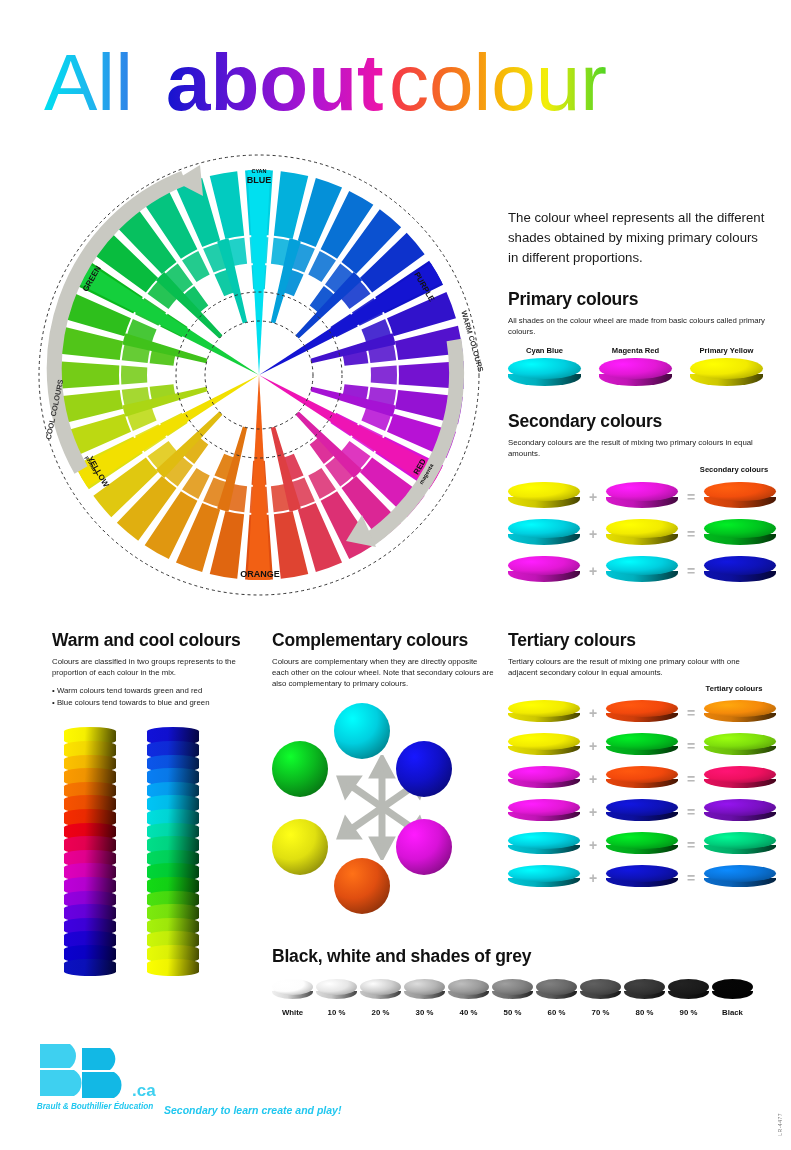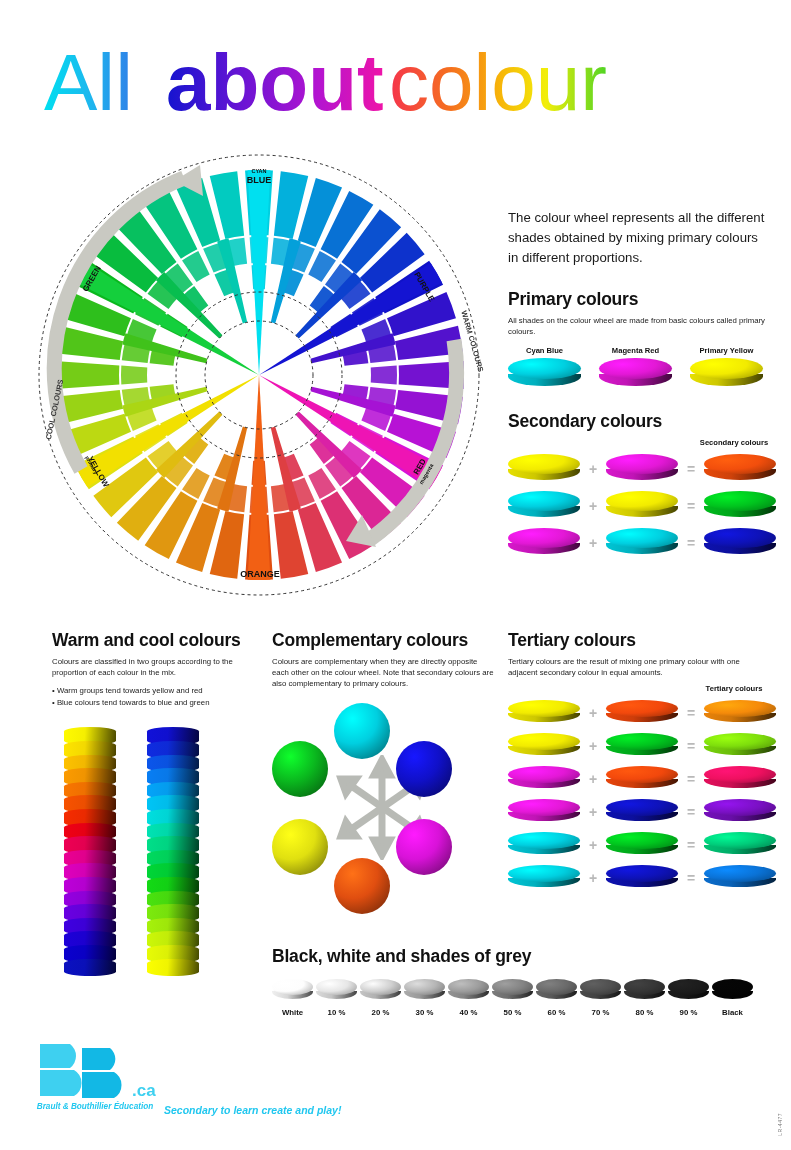--- a/index.html
+++ b/index.html
@@ -243,20 +243,21 @@
     <p class="sub">All shades on the colour wheel are made from basic colours called primary colours.</p>
     <div class="prim-row" id="primary-row">
         <div class="prim-item"><div class="prim-label">Cyan Blue</div><div class="disc" style="width: 73px; height: 32px;"><div class="body" style="background: linear-gradient(95deg, rgb(0, 197, 213) 0%, rgb(0, 176, 190) 38%, rgb(0, 58, 63) 100%); border-radius: 0px 0px 36.5px 36.5px / 0px 0px 9.6px 9.6px;"></div><div class="top" style="background: radial-gradient(at 32% 30%, rgb(0, 253, 255) 0%, rgb(0, 207, 224) 48%, rgb(0, 128, 139) 100%);"></div></div></div>
         <div class="prim-item"><div class="prim-label">Magenta Red</div><div class="disc" style="width: 73px; height: 32px;"><div class="body" style="background: linear-gradient(95deg, rgb(216, 23, 203) 0%, rgb(193, 20, 182) 38%, rgb(64, 7, 60) 100%); border-radius: 0px 0px 36.5px 36.5px / 0px 0px 9.6px 9.6px;"></div><div class="top" style="background: radial-gradient(at 32% 30%, rgb(255, 29, 255) 0%, rgb(227, 24, 214) 48%, rgb(141, 15, 133) 100%);"></div></div></div>
         <div class="prim-item"><div class="prim-label">Primary Yellow</div><div class="disc" style="width: 73px; height: 32px;"><div class="body" style="background: linear-gradient(95deg, rgb(230, 223, 0) 0%, rgb(206, 200, 0) 38%, rgb(68, 66, 0) 100%); border-radius: 0px 0px 36.5px 36.5px / 0px 0px 9.6px 9.6px;"></div><div class="top" style="background: radial-gradient(at 32% 30%, rgb(255, 255, 0) 0%, rgb(242, 235, 0) 48%, rgb(150, 146, 0) 100%);"></div></div></div>
       </div>
   </div>
 
   <div class="sec-block">
     <h2 class="sec">Secondary colours</h2>
+    <p class="sub">Secondary colours are the result of mixing two primary colours in equal amounts.</p>
     <div style="display:flex;justify-content:flex-end;margin-top:6px;">
       <div class="hdr-res" style="width:72px;">Secondary colours</div>
     </div>
     <div id="secondary-rows">
         <div class="eq-row">
           <div style="width: 72px;"><div class="disc" style="width: 72px; height: 30px;"><div class="body" style="background: linear-gradient(95deg, rgb(230, 223, 0) 0%, rgb(206, 200, 0) 38%, rgb(68, 66, 0) 100%); border-radius: 0px 0px 36px 36px / 0px 0px 9px 9px;"></div><div class="top" style="background: radial-gradient(at 32% 30%, rgb(255, 255, 0) 0%, rgb(242, 235, 0) 48%, rgb(150, 146, 0) 100%);"></div></div></div>
           <div class="op">+</div>
           <div style="width: 72px;"><div class="disc" style="width: 72px; height: 30px;"><div class="body" style="background: linear-gradient(95deg, rgb(216, 23, 203) 0%, rgb(193, 20, 182) 38%, rgb(64, 7, 60) 100%); border-radius: 0px 0px 36px 36px / 0px 0px 9px 9px;"></div><div class="top" style="background: radial-gradient(at 32% 30%, rgb(255, 29, 255) 0%, rgb(227, 24, 214) 48%, rgb(141, 15, 133) 100%);"></div></div></div>
           <div class="op">=</div>
           <div style="width: 72px;"><div class="disc" style="width: 72px; height: 30px;"><div class="body" style="background: linear-gradient(95deg, rgb(230, 74, 11) 0%, rgb(206, 66, 10) 38%, rgb(68, 22, 3) 100%); border-radius: 0px 0px 36px 36px / 0px 0px 9px 9px;"></div><div class="top" style="background: radial-gradient(at 32% 30%, rgb(255, 95, 15) 0%, rgb(242, 78, 12) 48%, rgb(150, 48, 7) 100%);"></div></div></div>
@@ -274,23 +275,23 @@
           <div style="width: 72px;"><div class="disc" style="width: 72px; height: 30px;"><div class="body" style="background: linear-gradient(95deg, rgb(0, 197, 213) 0%, rgb(0, 176, 190) 38%, rgb(0, 58, 63) 100%); border-radius: 0px 0px 36px 36px / 0px 0px 9px 9px;"></div><div class="top" style="background: radial-gradient(at 32% 30%, rgb(0, 253, 255) 0%, rgb(0, 207, 224) 48%, rgb(0, 128, 139) 100%);"></div></div></div>
           <div class="op">=</div>
           <div style="width: 72px;"><div class="disc" style="width: 72px; height: 30px;"><div class="body" style="background: linear-gradient(95deg, rgb(13, 17, 175) 0%, rgb(12, 15, 156) 38%, rgb(4, 5, 52) 100%); border-radius: 0px 0px 36px 36px / 0px 0px 9px 9px;"></div><div class="top" style="background: radial-gradient(at 32% 30%, rgb(17, 22, 224) 0%, rgb(14, 18, 184) 48%, rgb(9, 11, 114) 100%);"></div></div></div>
         </div>
       </div>
   </div>
 </div>
 
 <div id="warm-cool">
   <h2 class="sec">Warm and cool colours</h2>
-  <p class="sub">Colours are classified in two groups according to the proportion of each colour in the mix.</p>
+  <p class="sub">Colours are classified in two groups represents to the proportion of each colour in the mix.</p>
   <p class="bullets">
-    <span>• Warm groups tend towards yellow and red</span><br>
+    <span>• Warm colours tend towards green and red</span><br>
     <span>• Blue colours tend towards to blue and green</span>
   </p>
   <div id="stacks">
     <div class="stack" id="warm-stack" style="left:12px;">
         <div class="seg" style="top: 0px; height: 17.6111px; background: linear-gradient(95deg, rgb(255, 251, 0) 0%, rgb(245, 239, 0) 40%, rgb(74, 72, 0) 100%);"></div>
         <div class="seg" style="top: 13.6111px; height: 17.6111px; background: linear-gradient(95deg, rgb(255, 228, 0) 0%, rgb(243, 217, 0) 40%, rgb(73, 65, 0) 100%);"></div>
         <div class="seg" style="top: 27.2222px; height: 17.6111px; background: linear-gradient(95deg, rgb(254, 193, 0) 0%, rgb(242, 184, 0) 40%, rgb(73, 55, 0) 100%);"></div>
         <div class="seg" style="top: 40.8333px; height: 17.6111px; background: linear-gradient(95deg, rgb(252, 155, 0) 0%, rgb(240, 148, 0) 40%, rgb(72, 44, 0) 100%);"></div>
         <div class="seg" style="top: 54.4444px; height: 17.6111px; background: linear-gradient(95deg, rgb(250, 118, 0) 0%, rgb(238, 112, 0) 40%, rgb(71, 34, 0) 100%);"></div>
         <div class="seg" style="top: 68.0556px; height: 17.6111px; background: linear-gradient(95deg, rgb(248, 82, 0) 0%, rgb(236, 78, 0) 40%, rgb(71, 23, 0) 100%);"></div>

